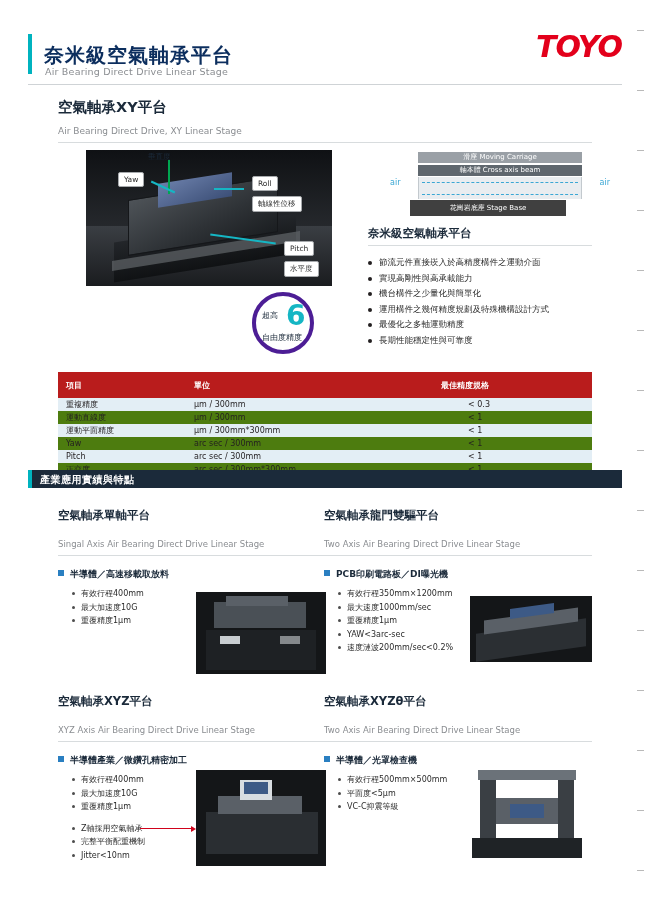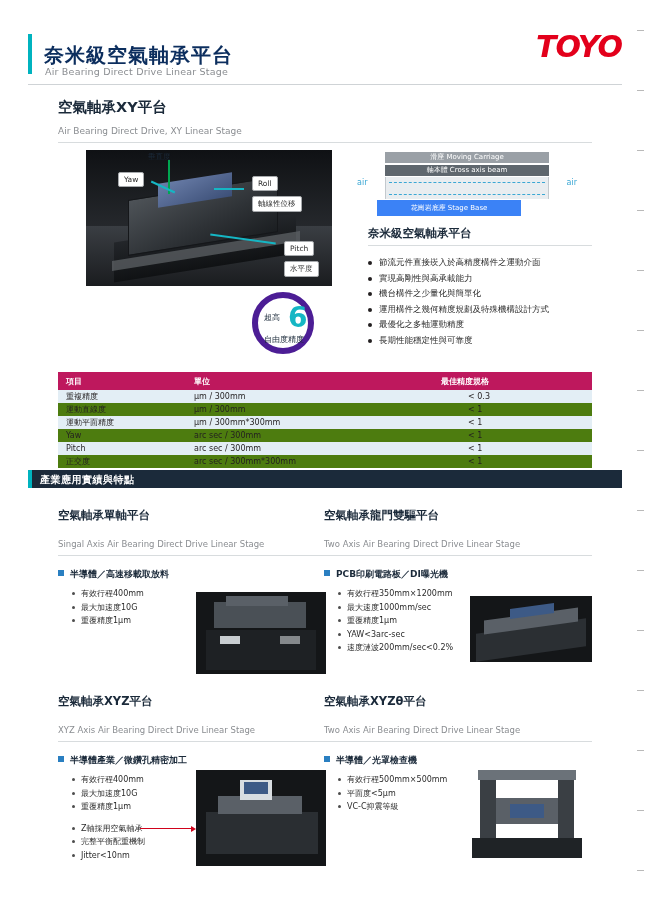--- a/index.html
+++ b/index.html
@@ -93,28 +93,28 @@
     background: #ffffff; border: 1px solid #a7aaad;
     font-size: 7.5px; color: #2b2b2b;
     padding: 2px 5px; border-radius: 2px; white-space: nowrap;
   }
   .lbl-vert { position:absolute; left:148px; top:152px; font-size:7.5px; color:#1b2a3a; }
   .arrow-g { position:absolute; background:#15b6c4; }
   .arrow-green { position:absolute; background:#00a650; }
 
   
   .diagram {
-    position: absolute; left: 355px; top: 150px; width: 224px; height: 70px;
+    position: absolute; left: 388px; top: 150px; width: 224px; height: 70px;
     background: #ffffff;
   }
   .dg-row { position:absolute; left: 30px; width: 164px; text-align:center; font-size: 7px; color:#ffffff; }
   .dg-carriage { top: 2px; height: 11px; background:#9aa0a6; line-height:11px; }
   .dg-beam { top: 15px; height: 11px; background:#5f676e; line-height:11px; }
   .dg-white { position:absolute; left:30px; top:27px; width:164px; height:22px; background:#e9edf0; border-left:1px solid #c3c9ce; border-right:1px solid #c3c9ce;}
-  .dg-base { position:absolute; left:22px; top:50px; width:144px; height:16px; background:#3b82f6; color:#fff; font-size:7px; line-height:16px; text-align:center;}
+  .dg-base { position:absolute; left:22px; top:50px; width:156px; height:16px; background:#404040; color:#fff; font-size:7px; line-height:16px; text-align:center;}
   .dg-air-l { position:absolute; left:2px; top:28px; font-size:8px; color:#3aa7d4; }
   .dg-air-r { position:absolute; right:2px; top:28px; font-size:8px; color:#3aa7d4; }
   .dash { position:absolute; border-top:1px dashed #3aa7d4; height:0; }
 
   .struct-title {
     position:absolute; left: 368px; top: 226px; font-size: 11.5px; font-weight: bold; color:#1b2a3a;
   }
   .struct-rule { position:absolute; left:368px; top:245px; width: 224px; height:1px; background:#d8dcde; }
   .bullets { position:absolute; left: 368px; top: 255px; width: 250px; }
   .bullets li {
@@ -122,31 +122,31 @@
     padding-left: 11px; position: relative; white-space: nowrap;
   }
   .bullets li:before {
     content:""; position:absolute; left:0; top:6px; width:4px; height:4px;
     border-radius:50%; background:#231f20;
   }
 
   
   .badge {
     position:absolute; left: 252px; top: 292px; width: 62px; height: 62px;
-    border: 6px solid #4c1d95; border-radius: 50%;
+    border: 4px solid #4c1d95; border-radius: 50%;
     background:#fff;
   }
   .badge .b-top { position:absolute; left:6px; top:14px; font-size:8px; color:#1b2a3a; }
   .badge .b-num { position:absolute; left:30px; top:6px; font-size:28px; font-weight:bold; color:#15b6c4; line-height:1; }
   .badge .b-bot { position:absolute; left:6px; top:36px; font-size:8px; color:#1b2a3a; }
 
   
   .table { position:absolute; left: 58px; top: 372px; width: 534px; font-size: 8px; }
   .table .row { display:flex; height: 13px; align-items:center; }
-  .table .hrow { background:#be185d; color:#fff; font-weight:bold; height:18px; }
+  .table .hrow { background:#b91c1c; color:#fff; font-weight:bold; height:26px; }
   .table .c1 { width: 128px; padding-left:8px; }
   .table .c2 { width: 152px; padding-left:8px; }
   .table .c3 { flex:1; padding-left:8px; }
   .table .hrow .c3 { text-align:center; padding-left:0; }
   .table .r-alt { background:#e3eef5; }
   .table .r-pln { background:#4d7c0f; }
   .table .c3v { width: 100%; text-align:left; padding-left: 122px; }
 
   
   .banner {

